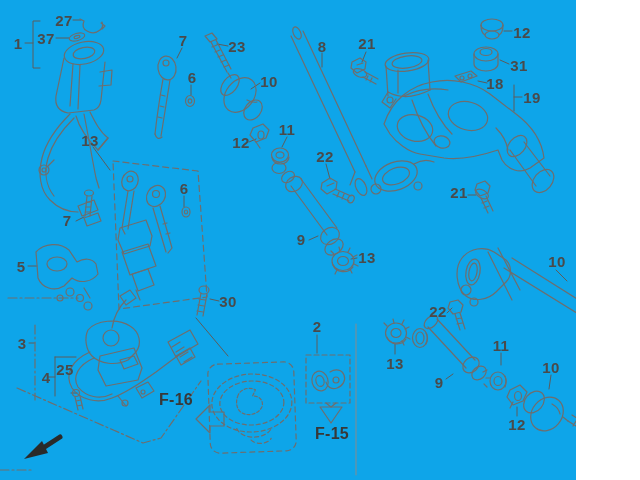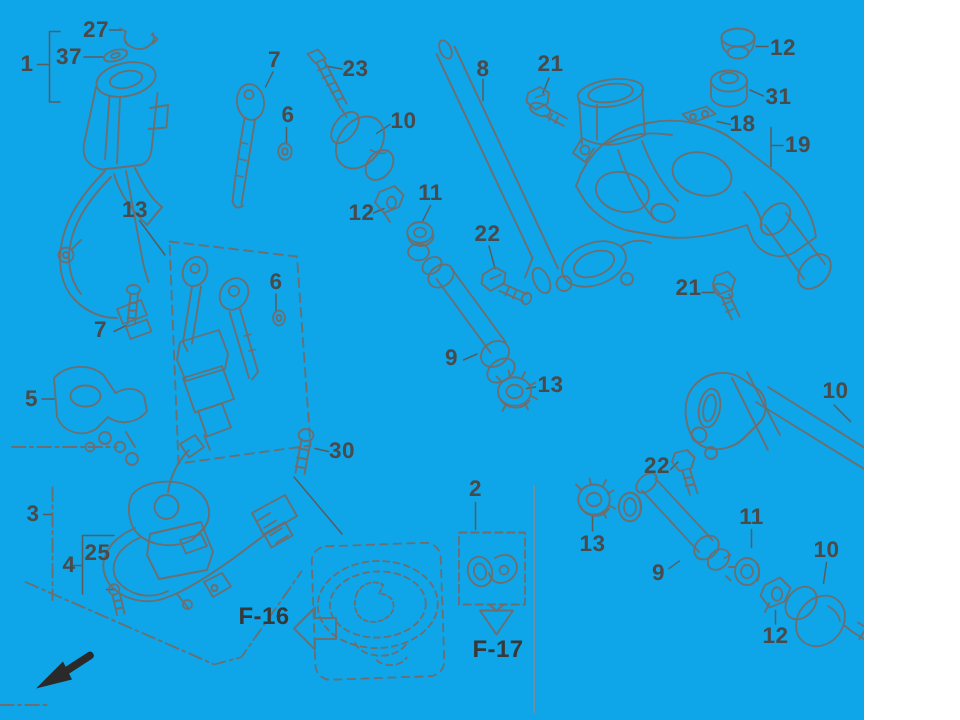--- a/index.html
+++ b/index.html
@@ -355,16 +355,16 @@
   <div class="lbl" style="left:22px;top:343px">3</div>
   <div class="lbl" style="left:46px;top:377px">4</div>
   <div class="lbl" style="left:65px;top:369px">25</div>
   <div class="lbl" style="left:317px;top:326px">2</div>
   <div class="lbl" style="left:395px;top:363px">13</div>
   <div class="lbl" style="left:501px;top:345px">11</div>
   <div class="lbl" style="left:551px;top:367px">10</div>
   <div class="lbl" style="left:439px;top:382px">9</div>
   <div class="lbl" style="left:589px;top:404px">23</div>
   <div class="lbl" style="left:517px;top:424px">12</div>
-  <div class="lbl lbl-ref" style="left:176px;top:412px">F-16</div>
-  <div class="lbl lbl-ref" style="left:332px;top:434px">F-17</div>
+  <div class="lbl lbl-ref" style="left:176px;top:400px">F-16</div>
+  <div class="lbl lbl-ref" style="left:332px;top:434px">F-15</div>
 
 </div>
 
 </body></html>

